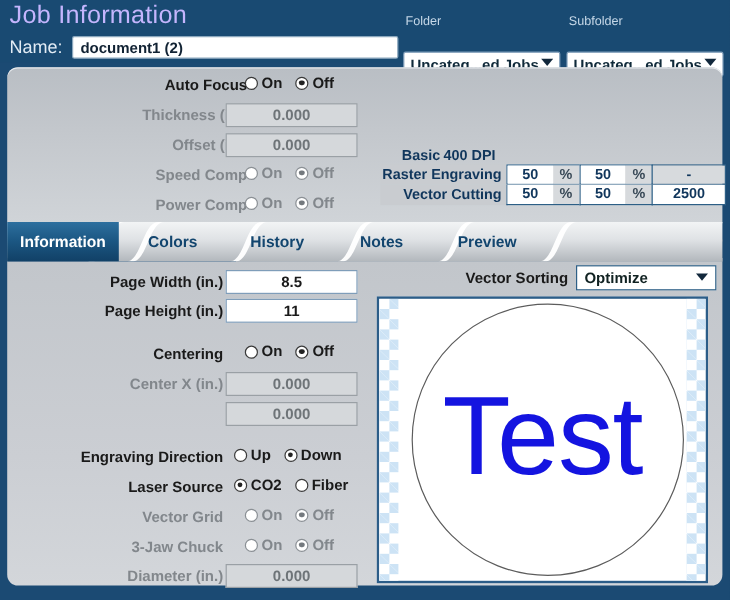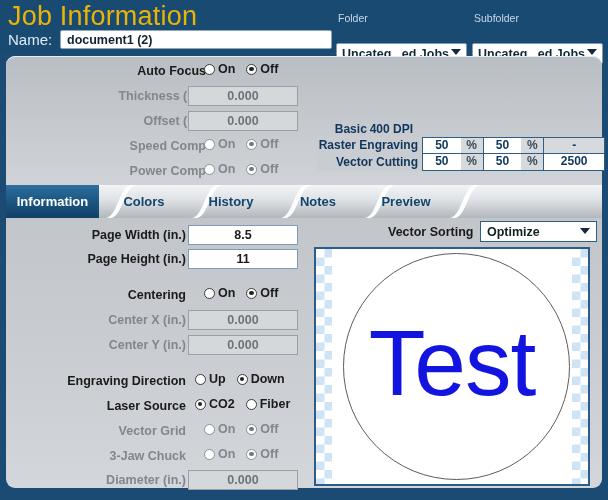--- a/index.html
+++ b/index.html
@@ -17,21 +17,21 @@
   }
 
   
   .header {
     position: absolute; left: 0; top: 0;
     width: 608px; height: 52px;
     background: #194a72;
   }
   .title {
     position: absolute; left: 8px; top: 1px;
-    font-size: 27px; color: #eab308;
+    font-size: 21px; color: #c4b5fd;
     letter-spacing: 0.2px;
   }
   .name-label {
     position: absolute; left: 8px; top: 31px;
     font-size: 15px; color: #e2ecf5;
   }
   .name-input {
     position: absolute; left: 60px; top: 30px;
     width: 272px; height: 19px;
     background: #ffffff;
@@ -487,21 +487,20 @@
       </span>
       <span class="radio on">
         <span class="dot"></span>
         <span>Off</span>
       </span>
     </div>
 
     <div class="lbl dim" style="left:20px; top:95px; width:160px;">Center X (in.)</div>
     <div class="fld dim" style="left:182px; top:92px; width:110px;">0.000</div>
 
-    <div class="lbl dim" style="left:20px; top:120px; width:160px;">Center Y (in.)</div>
     <div class="fld dim" style="left:182px; top:117px; width:110px;">0.000</div>
 
     <div class="lbl" style="left:10px; top:156px; width:170px;">Engraving Direction</div>
     <div class="radio-grp" style="left:189px; top:154px;">
       <span class="radio">
         <span class="dot"></span>
         <span>Up</span>
       </span>
       <span class="radio on">
         <span class="dot"></span>

